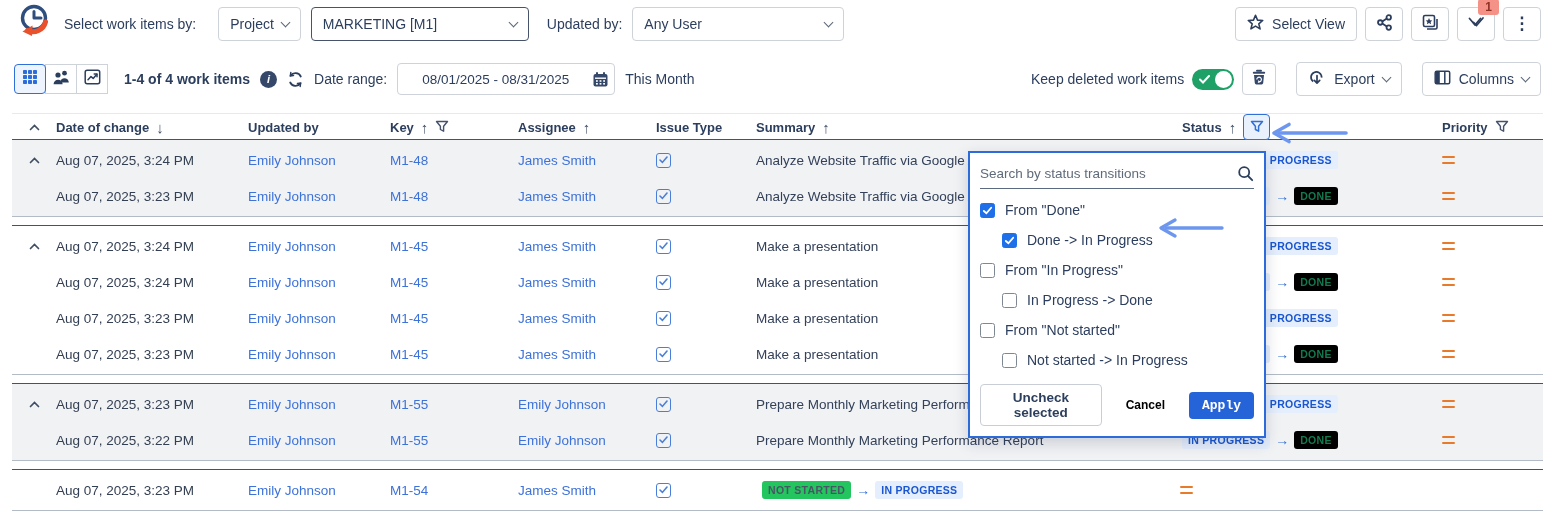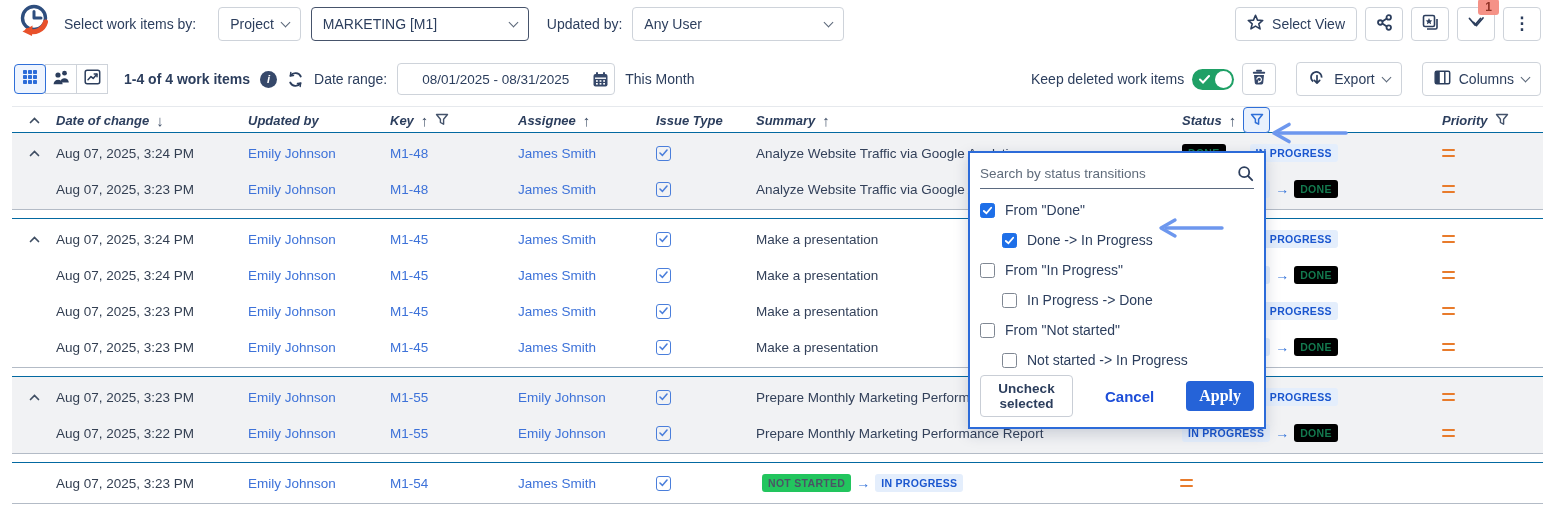--- a/index.html
+++ b/index.html
@@ -38,21 +38,21 @@
   .date-input input { border:none; outline:none; flex:1; text-align:center; font-size:13.5px;
                       color:#2c3e5d; font-family:inherit; background:transparent; }
   .toggle { width:42px; height:21px; border-radius:11px; background:#1fA066; position:relative;
             display:flex; align-items:center; cursor:pointer; }
   .toggle .knob { position:absolute; right:2px; width:17px; height:17px; border-radius:50%; background:#fff; }
   .toggle .tick { margin-left:7px; }
 
   
   .grid { display:grid; grid-template-columns:44px 192px 142px 128px 138px 100px 420px 262px 1fr;
           align-items:center; }
-  .thead { margin:8px 12px 0; height:26px; border-top:1px solid #e6e9ed; font-size:13px; font-weight:bold;font-style:italic; }
+  .thead { margin:15px 12px 0; height:26px; border-top:1px solid #e6e9ed; font-size:13px; font-weight:bold; }
   .hcell { display:flex; align-items:center; gap:7px; white-space:nowrap; }
   .sort { font-size:15px; font-weight:normal; color:#44536b; }
   .f-active { width:27px; height:26px; border:1.5px solid #2f6fd8; border-radius:4px; background:#e9f1fd;
               display:flex; align-items:center; justify-content:center; }
   .group { margin:0 12px 8px; border-top:1px solid #0369a1; border-bottom:1.5px solid #b3bbc6; padding:2px 0; }
   .group.shaded { background:#f1f2f4; }
   .trow { height:36px; font-size:13.5px; }
   .cell { white-space:nowrap; overflow:hidden; }
   .chev-cell { display:flex; justify-content:center; overflow:visible; }
   .date { color:#333f52; }
@@ -74,27 +74,27 @@
            padding:5px 10px 10px; }
   .search-row { display:flex; align-items:center; height:31px; border-bottom:1px solid #5b6a80; }
   .search-row input { border:none; outline:none; flex:1; font-size:13.5px; font-family:inherit; color:#2c3e5d; }
   .search-row input::placeholder { color:#5f6b7a; opacity:1; }
   .plist { margin-top:6px; }
   .pitem { display:flex; align-items:center; gap:10px; height:30px; font-size:14px; color:#2c3e5d; }
   .pitem.indent { margin-left:22px; }
   .cb { width:15px; height:15px; border-radius:2.5px; border:1.5px solid #7f8793; background:#fff;
         display:inline-flex; align-items:center; justify-content:center; flex:0 0 auto; cursor:pointer; }
   .cb.on { background:#1e6fe8; border-color:#1e6fe8; }
-  .pfooter { display:flex; align-items:center; gap:32px; }
+  .pfooter { display:flex; align-items:center; margin-top:9px; gap:24px; }
   .uncheck-btn { border:1px solid #c9ced6; border-radius:4px; background:#fff; padding:5px 10px;
                  font-size:13.5px; font-weight:bold; color:#2c3e5d; font-family:inherit; cursor:pointer; }
-  .cancel-btn { margin-left:auto; font-size:15px; font-weight:bold; color:#1d4ed8; background:none;
+  .cancel-btn { margin-left:auto; font-size:12px; font-weight:bold; color:#000000; background:none;
                 border:none; font-family:inherit; cursor:pointer; }
-  .apply-btn { background:#2563d8; color:#fff; font-weight:bold; font-size:16px; border:none;
-               border-radius:4px; padding:6px 13px; font-family:Liberation Serif, serif; cursor:pointer; }
+  .apply-btn { background:#2563d8; color:#fff; font-weight:bold; font-size:13px; border:none;
+               border-radius:4px; padding:6px 13px; font-family:Liberation Mono, monospace; cursor:pointer; }
 
   .ann { position:absolute; z-index:20; }
 </style>
 </head>
 <body>
 
 <div class="topbar">
   <span>
     <svg width="40" height="42" viewBox="0 0 40 42">
       <circle cx="20" cy="17" r="11.5" fill="none" stroke="#2e4e7e" stroke-width="3.4"></circle>

